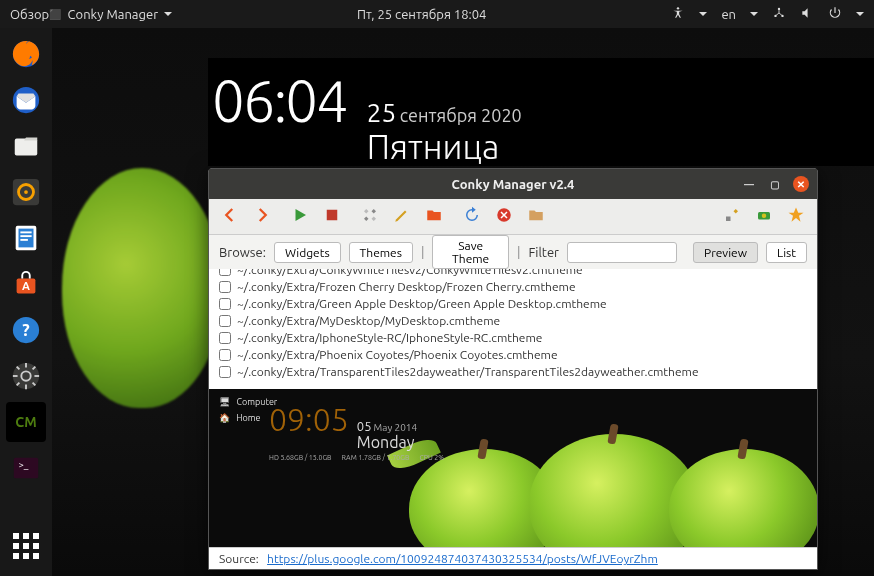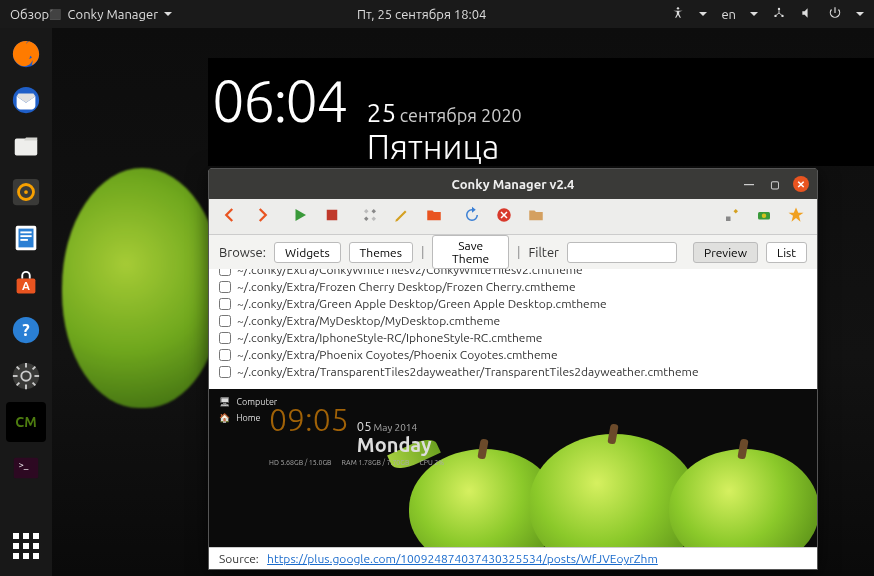--- a/index.html
+++ b/index.html
@@ -61,21 +61,21 @@
 .preview .apple { position: absolute; border-radius: 50% 50% 48% 48%; background: radial-gradient(circle at 40% 35%, #d6f060 0%, #8bc92a 45%, #4a7d12 100%); }
 .preview .apple.a1 { width: 150px; height: 120px; left: 200px; top: 60px; }
 .preview .apple.a2 { width: 170px; height: 140px; left: 320px; top: 45px; }
 .preview .apple.a3 { width: 150px; height: 120px; left: 460px; top: 60px; }
 .preview .stem { position: absolute; width: 8px; height: 20px; background: #6b4a2a; border-radius: 3px; transform: rotate(10deg); }
 .preview .leaf { position: absolute; width: 50px; height: 20px; background: linear-gradient(90deg,#a6d040,#6ba020); border-radius: 0 50% 0 50%; transform: rotate(-25deg); }
 .preview .minicky { position: absolute; left: 10px; top: 8px; color: #ddd; font-size: 9px; }
 .preview .minicky .icon-row { display: flex; align-items: center; gap: 6px; margin-bottom: 6px; }
 .preview .minicky .clock { display: flex; align-items: baseline; gap: 8px; }
 .preview .minicky .bigtime { font-size: 32px; font-weight: 300; color: #a16207; }
-.preview .minicky .day { font-size: 20px; color: #ddd; font-weight: bold; }
+.preview .minicky .day { font-size: 16px; color: #ddd; }
 .preview .stats2 { font-size: 7px; color: #aaa; display: flex; gap: 10px; margin-top: 2px; }
 
 .source { background: #fff; border-top: 1px solid #ccc; padding: 4px 10px; font-size: 12px; color: #333; }
 .source a { color: #1a6bcc; text-decoration: underline; }
 </style>
 </head>
 <body>
 
 <div class="topbar">
   <div class="left">

